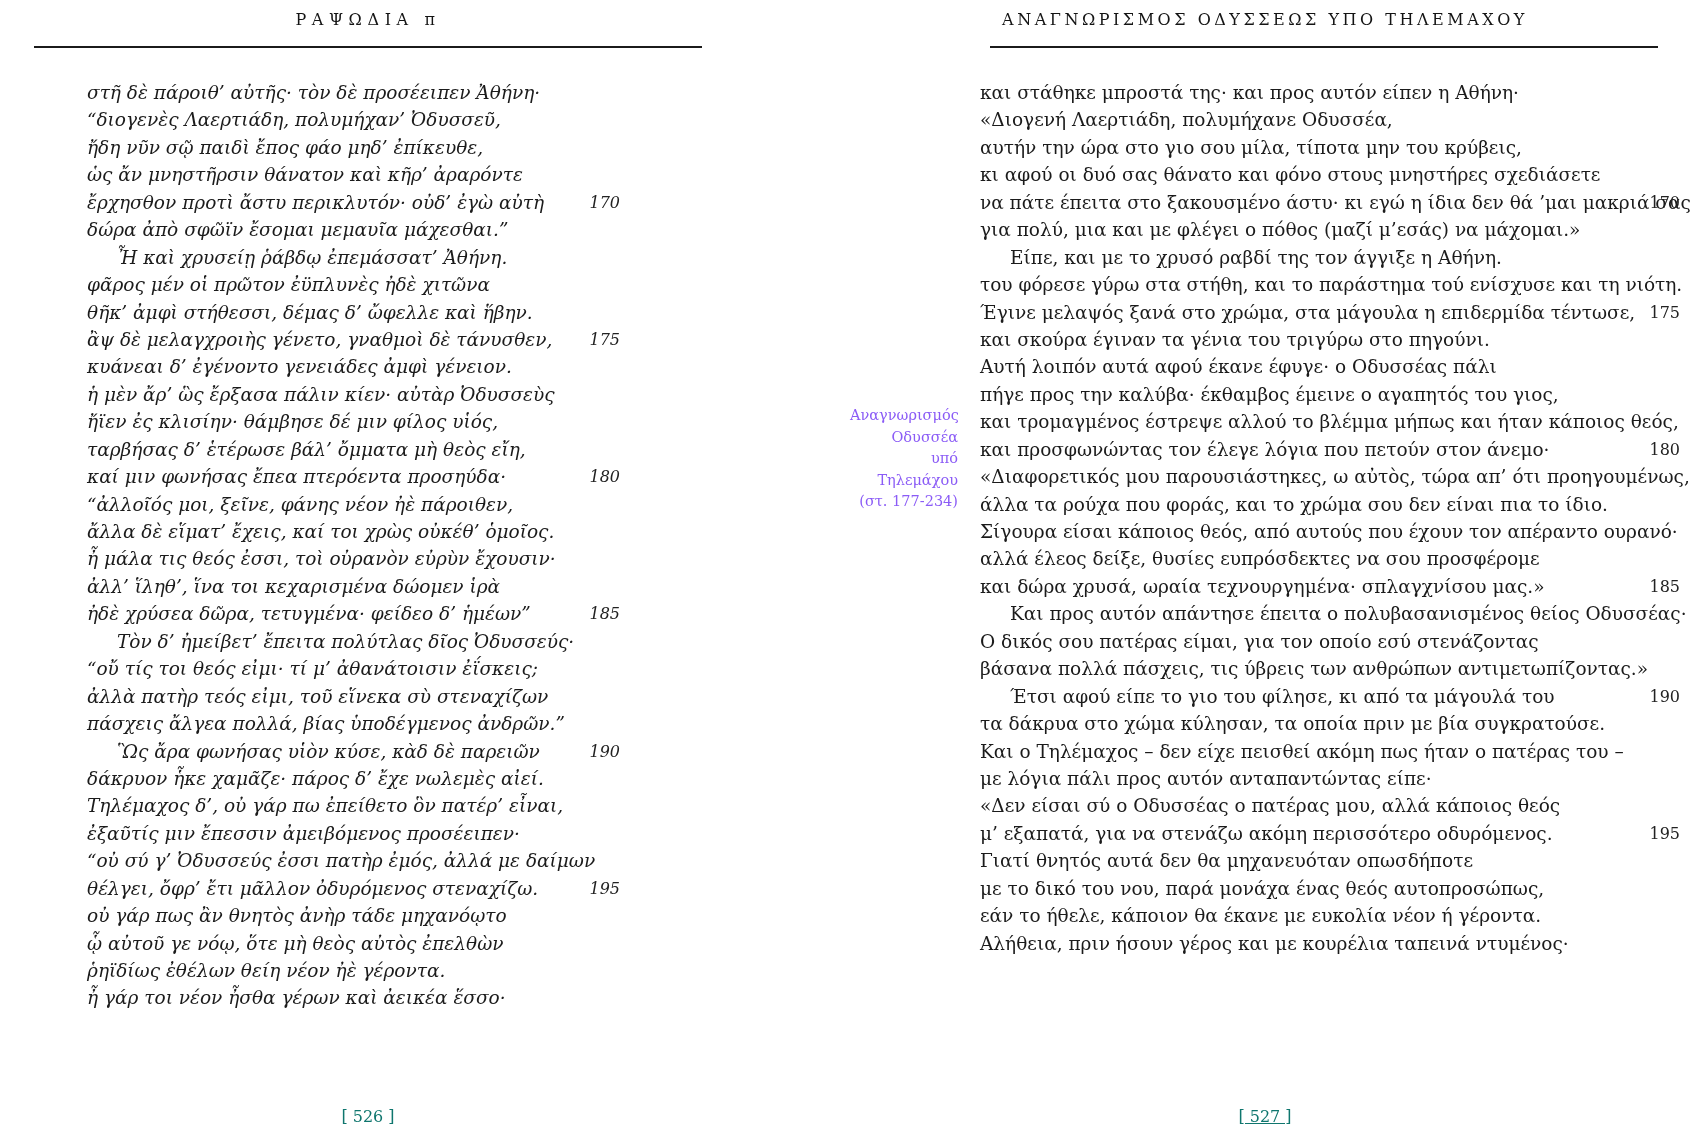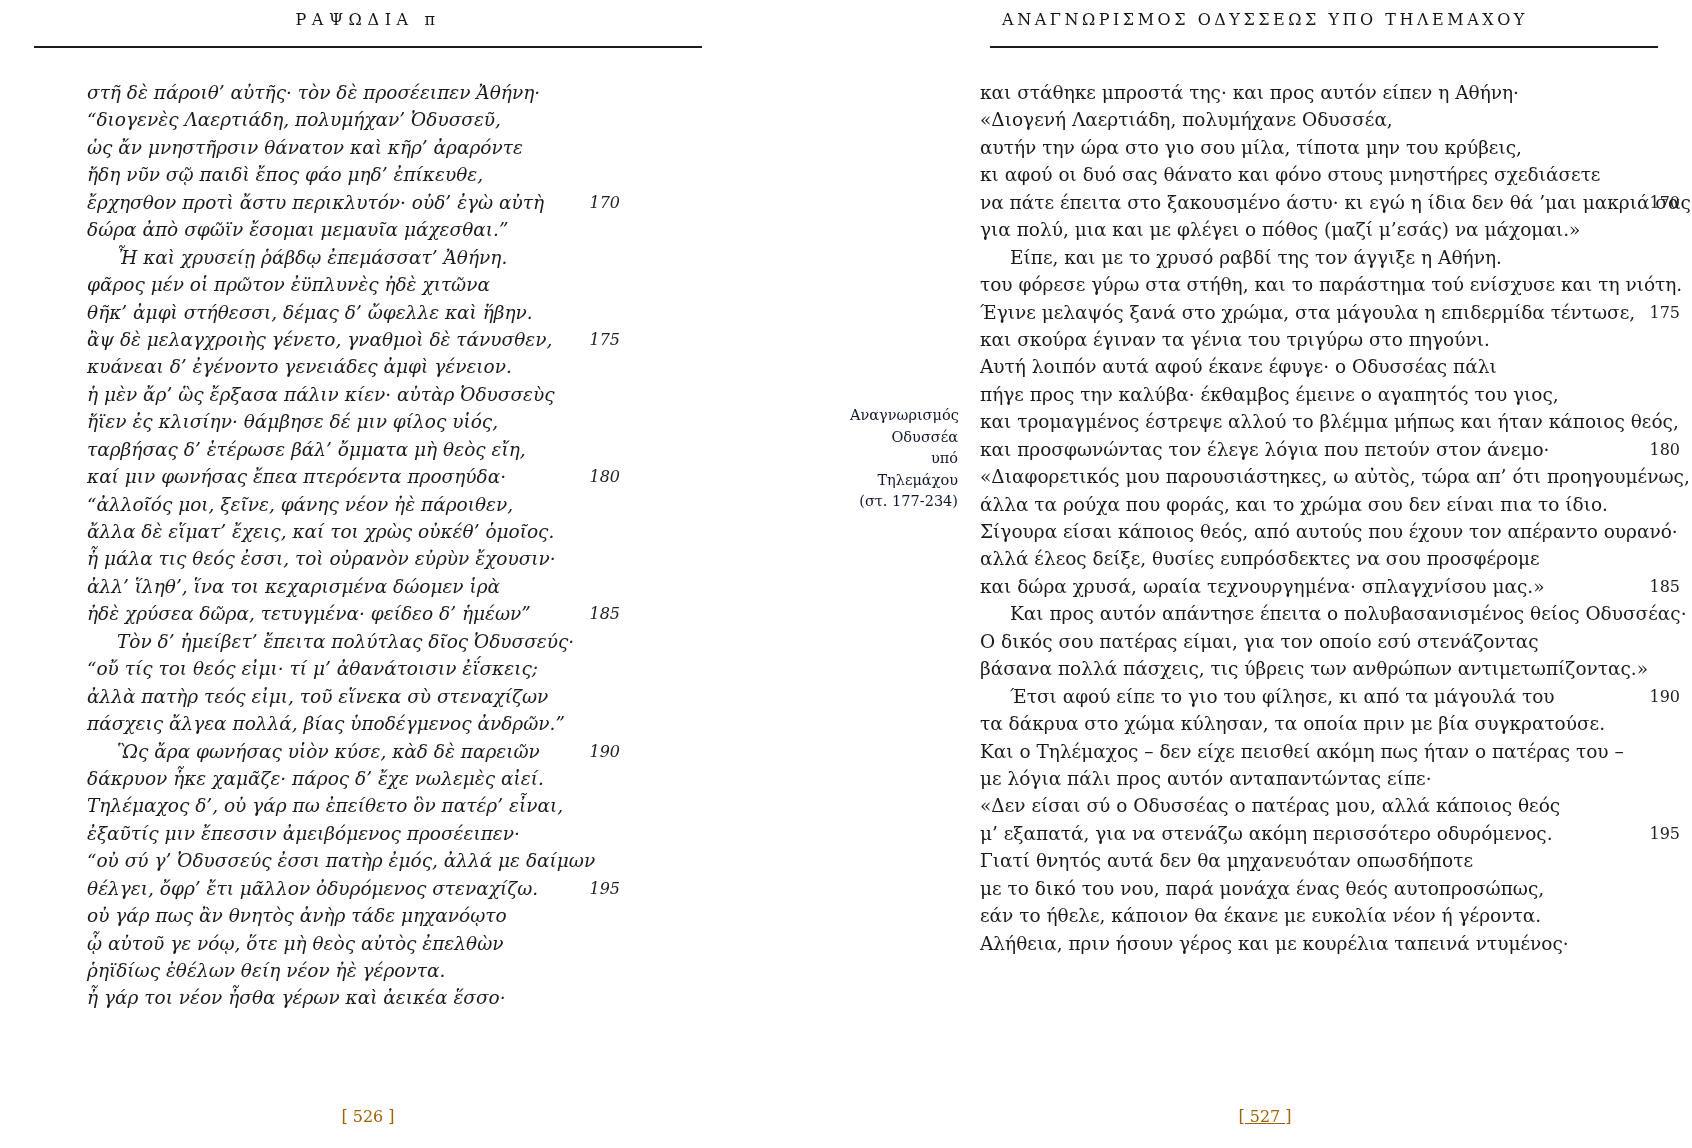--- a/index.html
+++ b/index.html
@@ -65,46 +65,46 @@
   .verses-right .line-number { left: 600px; }
 
   .margin-note {
     position: absolute;
     top: 401px;
     left: -130px;
     width: 108px;
     text-align: right;
     font-size: 14.5px;
     line-height: 21.5px;
-    color: #0f172a;
+    color: #8b5cf6;
   }
 
   .folio {
     position: absolute;
     top: 1103px;
     font-size: 16px;
     text-align: center;
-    color: #a16207;
+    color: #0f766e;
   }
   .page-left  .folio { left: 0; width: 668px; }
   .page-right .folio { left: 0; width: 570px; text-decoration: underline; }
 </style>
 </head>
 <body>
 
 <div class="spread">
 
   <section class="page page-left">
     <h1 class="running-head">ΡΑΨΩΔΙΑ π</h1>
     <div class="head-rule"></div>
     <div class="verses verses-left">
         <div class="verse-line"><span class="verse-text">στῆ δὲ πάροιθ’ αὐτῆς· τὸν δὲ προσέειπεν Ἀθήνη·</span></div>
         <div class="verse-line"><span class="verse-text">“διογενὲς Λαερτιάδη, πολυμήχαν’ Ὀδυσσεῦ,</span></div>
+        <div class="verse-line"><span class="verse-text">ἤδη νῦν σῷ παιδὶ ἔπος φάο μηδ’ ἐπίκευθε,</span></div>
         <div class="verse-line"><span class="verse-text">ὡς ἄν μνηστῆρσιν θάνατον καὶ κῆρ’ ἀραρόντε</span></div>
-        <div class="verse-line"><span class="verse-text">ἤδη νῦν σῷ παιδὶ ἔπος φάο μηδ’ ἐπίκευθε,</span></div>
         <div class="verse-line"><span class="verse-text">ἔρχησθον προτὶ ἄστυ περικλυτόν· οὐδ’ ἐγὼ αὐτὴ</span><span class="line-number">170</span></div>
         <div class="verse-line"><span class="verse-text">δώρα ἀπὸ σφῶϊν ἔσομαι μεμαυῖα μάχεσθαι.”</span></div>
         <div class="verse-line indent"><span class="verse-text">Ἦ καὶ χρυσείῃ ῥάβδῳ ἐπεμάσσατ’ Ἀθήνη.</span></div>
         <div class="verse-line"><span class="verse-text">φᾶρος μέν οἱ πρῶτον ἐϋπλυνὲς ἠδὲ χιτῶνα</span></div>
         <div class="verse-line"><span class="verse-text">θῆκ’ ἀμφὶ στήθεσσι, δέμας δ’ ὤφελλε καὶ ἥβην.</span></div>
         <div class="verse-line"><span class="verse-text">ἂψ δὲ μελαγχροιὴς γένετο, γναθμοὶ δὲ τάνυσθεν,</span><span class="line-number">175</span></div>
         <div class="verse-line"><span class="verse-text">κυάνεαι δ’ ἐγένοντο γενειάδες ἀμφὶ γένειον.</span></div>
         <div class="verse-line"><span class="verse-text">ἡ μὲν ἄρ’ ὣς ἔρξασα πάλιν κίεν· αὐτὰρ Ὀδυσσεὺς</span></div>
         <div class="verse-line"><span class="verse-text">ἤϊεν ἐς κλισίην· θάμβησε δέ μιν φίλος υἱός,</span></div>
         <div class="verse-line"><span class="verse-text">ταρβήσας δ’ ἑτέρωσε βάλ’ ὄμματα μὴ θεὸς εἴη,</span></div>

